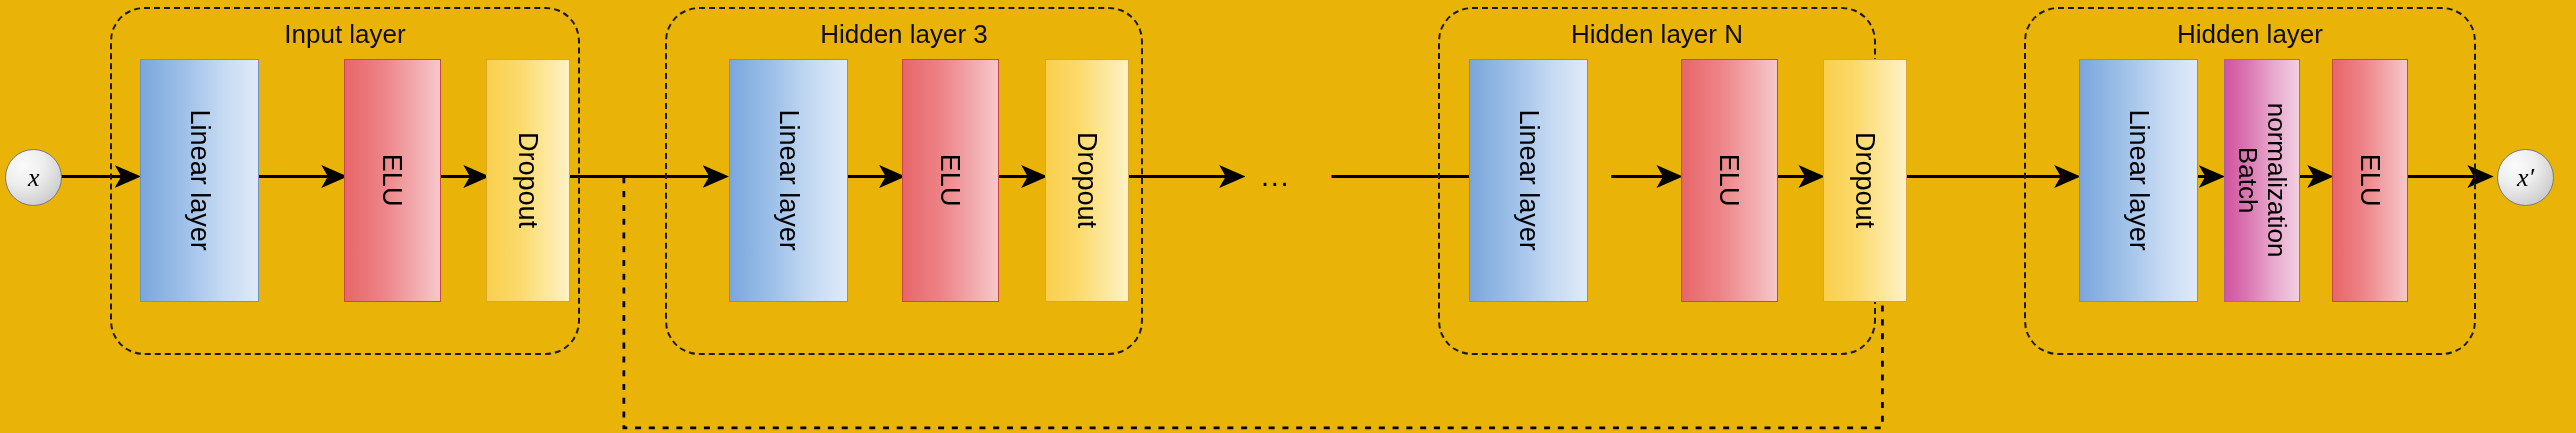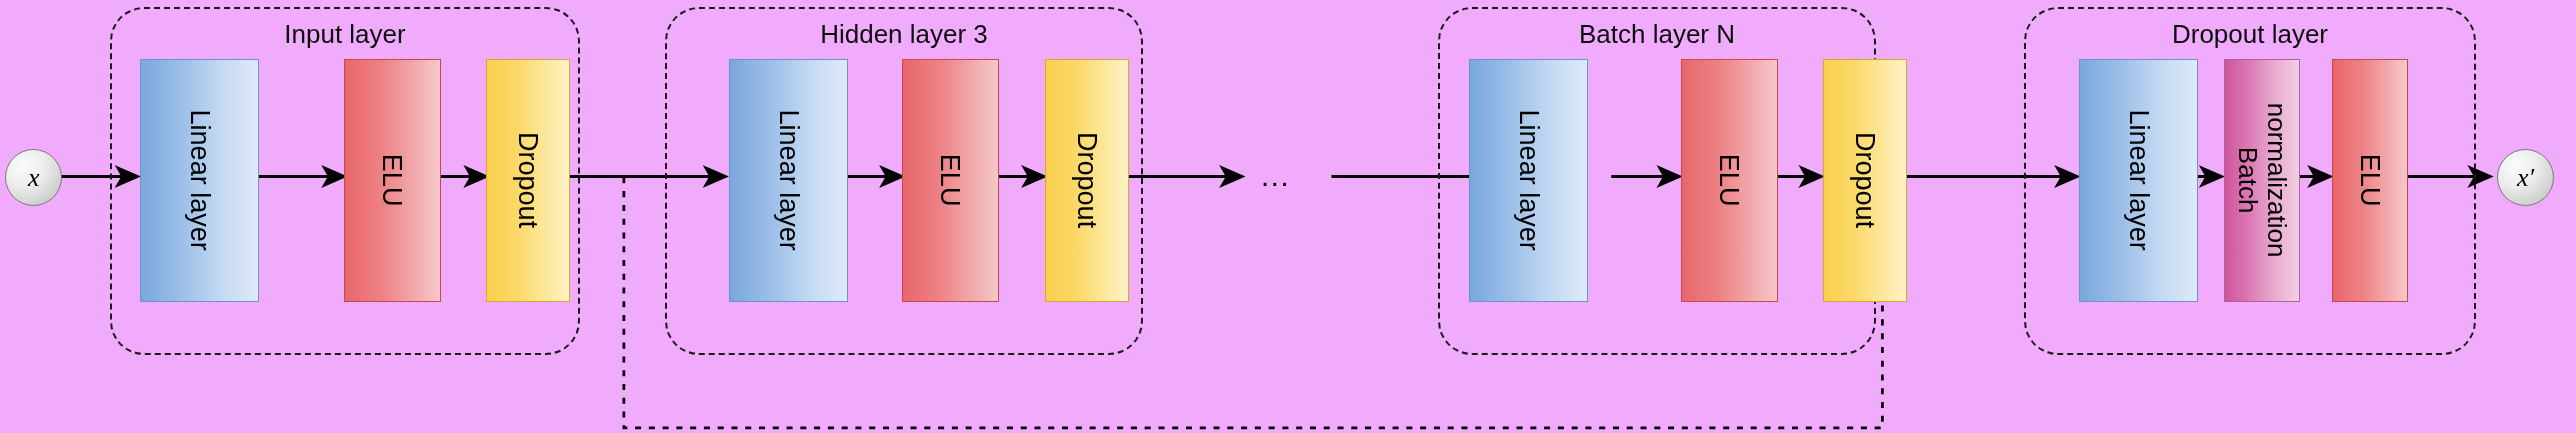--- a/index.html
+++ b/index.html
@@ -8,21 +8,21 @@
     padding: 0;
     background: #ffffff;
   }
   body {
     font-family: "Liberation Sans", sans-serif;
   }
   #diagram {
     position: relative;
     width: 2576px;
     height: 433px;
-    background: #f0abfc;
+    background: #eab308;
     overflow: hidden;
   }
   #svg-layer {
     position: absolute;
     left: 0;
     top: 0;
     width: 2576px;
     height: 433px;
   }
 
@@ -195,37 +195,37 @@
     <span class="vlabel">ELU</span>
   </div>
 
   <div class="block dropout" style="left:1045px; top:59px; width:84px; height:243px;">
     <span class="vlabel">Dropout</span>
   </div>
 
   <div class="ellipsis" style="left:1261px; top:162px;">...</div>
 
   <div class="group-box" style="left:1438px; top:6.9px; width:438px; height:348px;">
-    <div class="group-title">Batch layer N</div>
+    <div class="group-title">Hidden layer N</div>
   </div>
 
   <div class="block linear" style="left:1469px; top:59px; width:119px; height:243px;">
     <span class="vlabel">Linear layer</span>
   </div>
 
   <div class="block elu" style="left:1681px; top:59px; width:97px; height:243px;">
     <span class="vlabel">ELU</span>
   </div>
 
   <div class="block dropout" style="left:1823px; top:59px; width:84px; height:243px;">
     <span class="vlabel">Dropout</span>
   </div>
 
   <div class="group-box" style="left:2024px; top:6.9px; width:452px; height:348px;">
-    <div class="group-title">Dropout layer</div>
+    <div class="group-title">Hidden layer</div>
   </div>
 
   <div class="block linear" style="left:2079px; top:59px; width:119px; height:243px;">
     <span class="vlabel">Linear layer</span>
   </div>
 
   <div class="block batchnorm" style="left:2224px; top:59px; width:76px; height:243px;">
     <span class="vlabel two-line"><span>normalization</span><br><span>Batch</span></span>
   </div>
 

